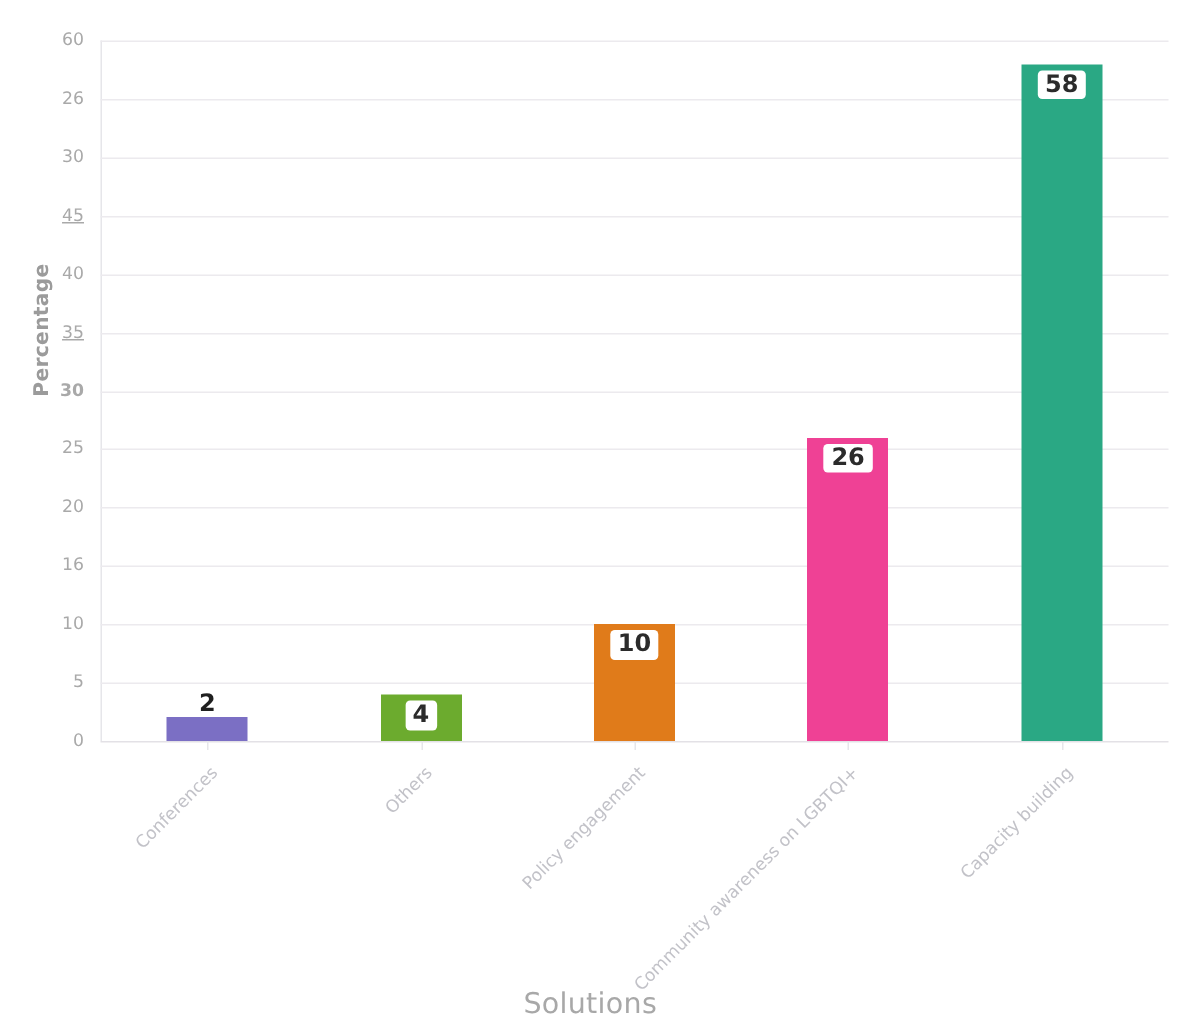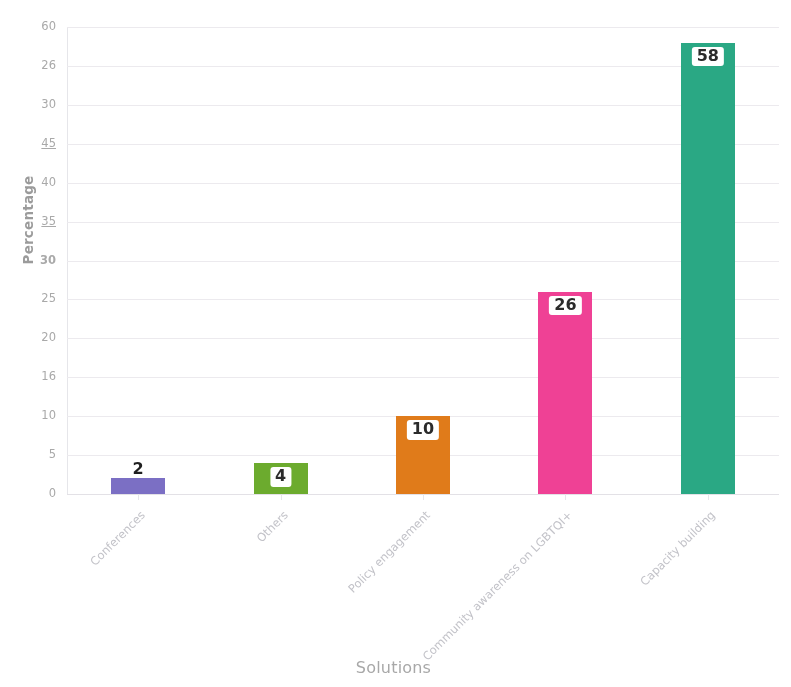--- a/index.html
+++ b/index.html
@@ -38,21 +38,21 @@
     white-space: nowrap;
   }
 
   
   .x-axis-title {
     position: absolute;
     left: 0;
     top: 658px;
     width: 787px;
     text-align: center;
-    font-size: 16px;
+    font-size: 19px;
     color: #a8a8a8;
     letter-spacing: 0.2px;
   }
 
   
   .plot-area {
     position: absolute;
     left: 67px;
     top: 27px;
     width: 712px;

